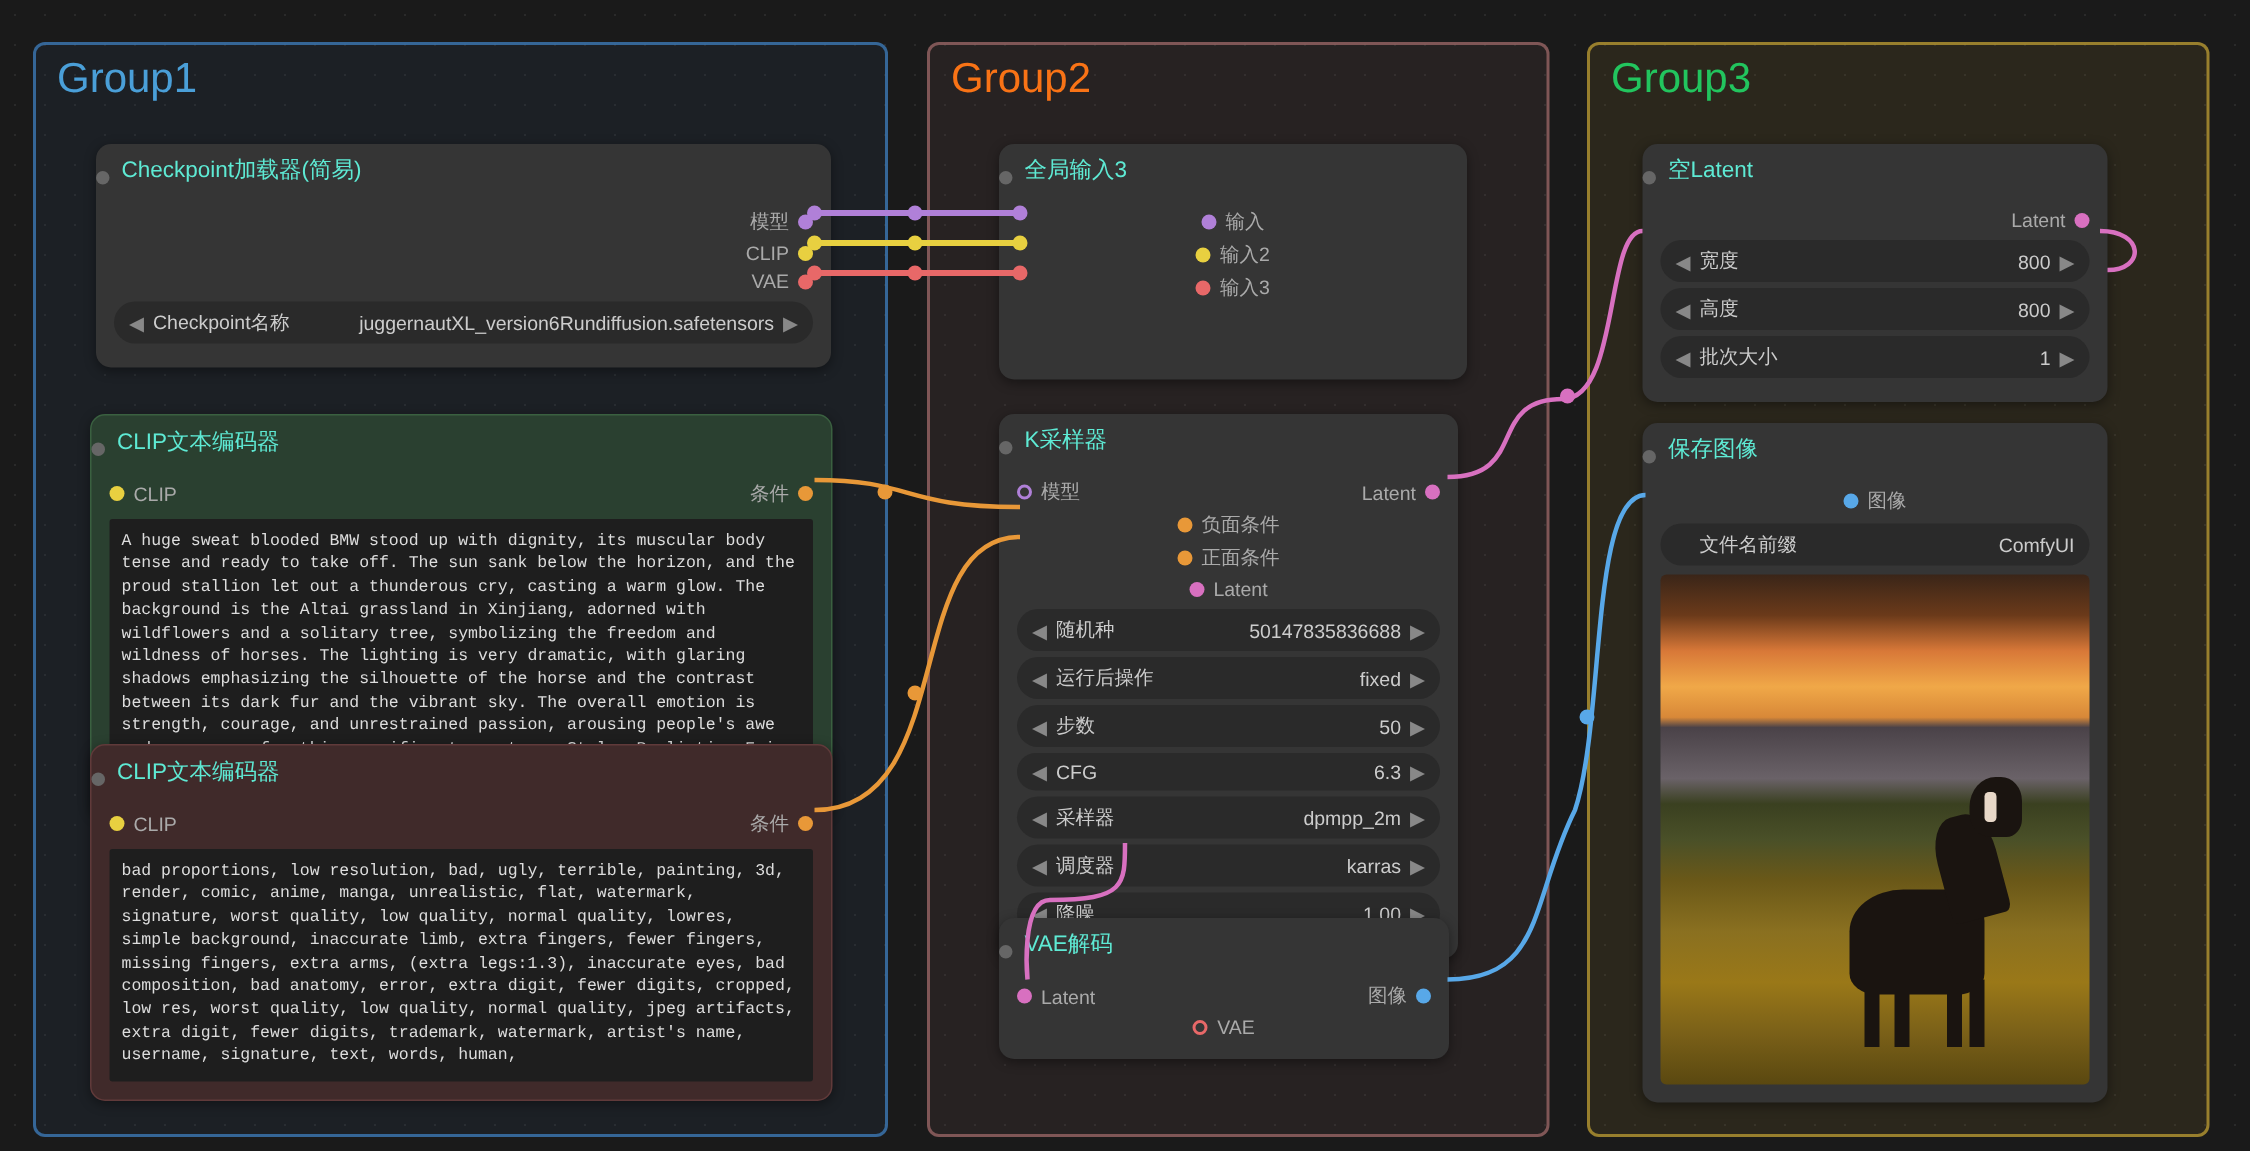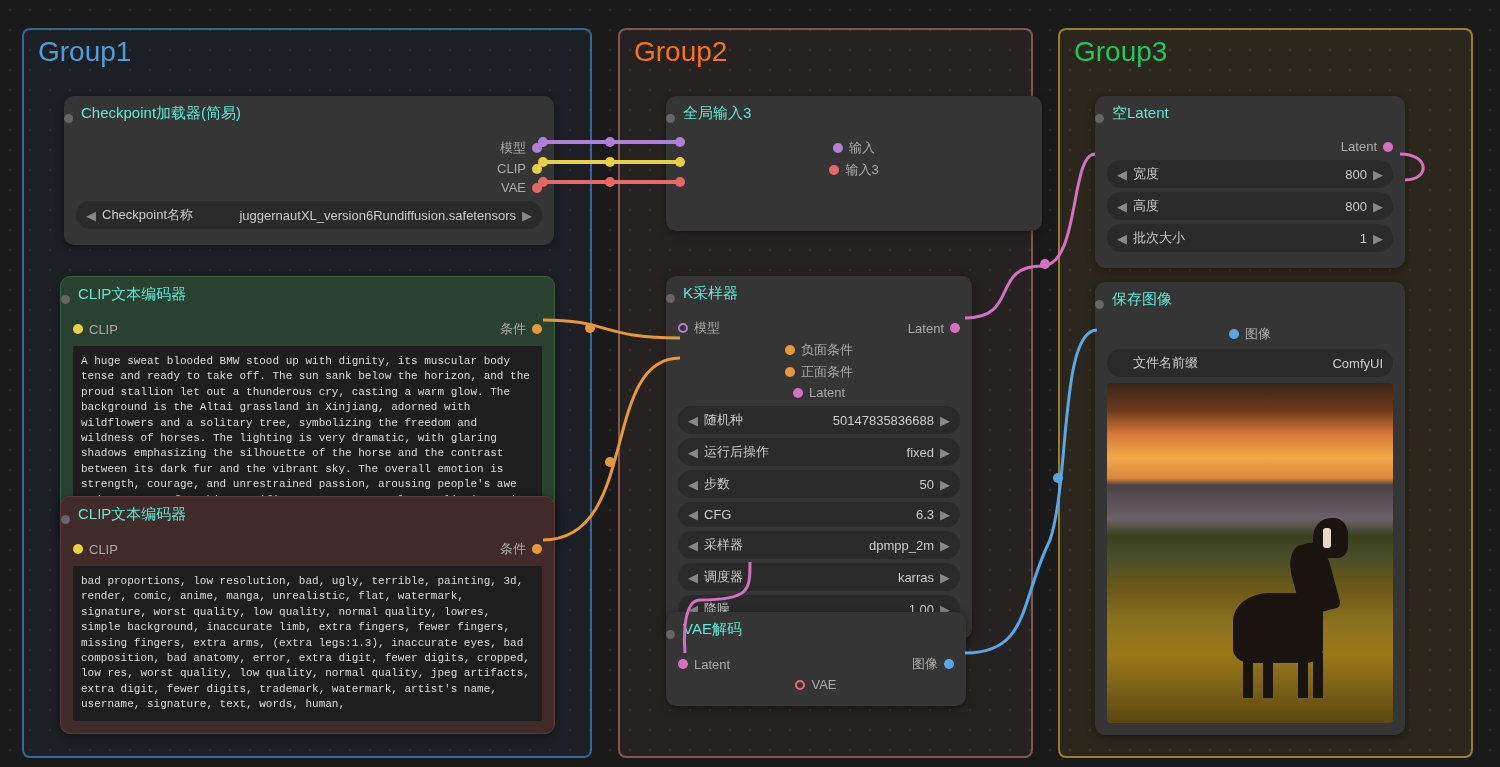--- a/index.html
+++ b/index.html
@@ -274,29 +274,33 @@
         </span>
       <span style="display:flex;align-items:center;gap:6px">
           <span>条件</span>
           <span class="port filled" style="background:#e89838"></span>
         </span>
     </div>
     <div class="textarea">bad proportions, low resolution, bad, ugly, terrible, painting, 3d, render, comic, anime, manga, unrealistic, flat, watermark, signature, worst quality, low quality, normal quality, lowres, simple background, inaccurate limb, extra fingers, fewer fingers, missing fingers, extra arms, (extra legs:1.3), inaccurate eyes, bad composition, bad anatomy, error, extra digit, fewer digits, cropped, low res, worst quality, low quality, normal quality, jpeg artifacts, extra digit, fewer digits, trademark, watermark, artist's name, username, signature, text, words, human,</div>
   </div>
 </div>
 
-<div class="node" style="left:666px; top:96px; width:376px;">
+<div class="node" style="left:666px; top:96px; width:312px;">
   <div class="node-header">
     <span class="node-dot"></span>
     <span>全局输入3</span>
   </div>
   <div class="node-body">
     <div class="port-row left">
         <span class="port filled" style="background:#b080d8"></span>
         <span>输入</span>
+      </div>
+    <div class="port-row left">
+        <span class="port filled" style="background:#e8d040"></span>
+        <span>输入2</span>
       </div>
     <div class="port-row left">
         <span class="port filled" style="background:#e86868"></span>
         <span>输入3</span>
       </div>
     <div style="height:38px"></div>
   </div>
 </div>
 
 <div class="node" style="left:666px; top:276px; width:306px;">

